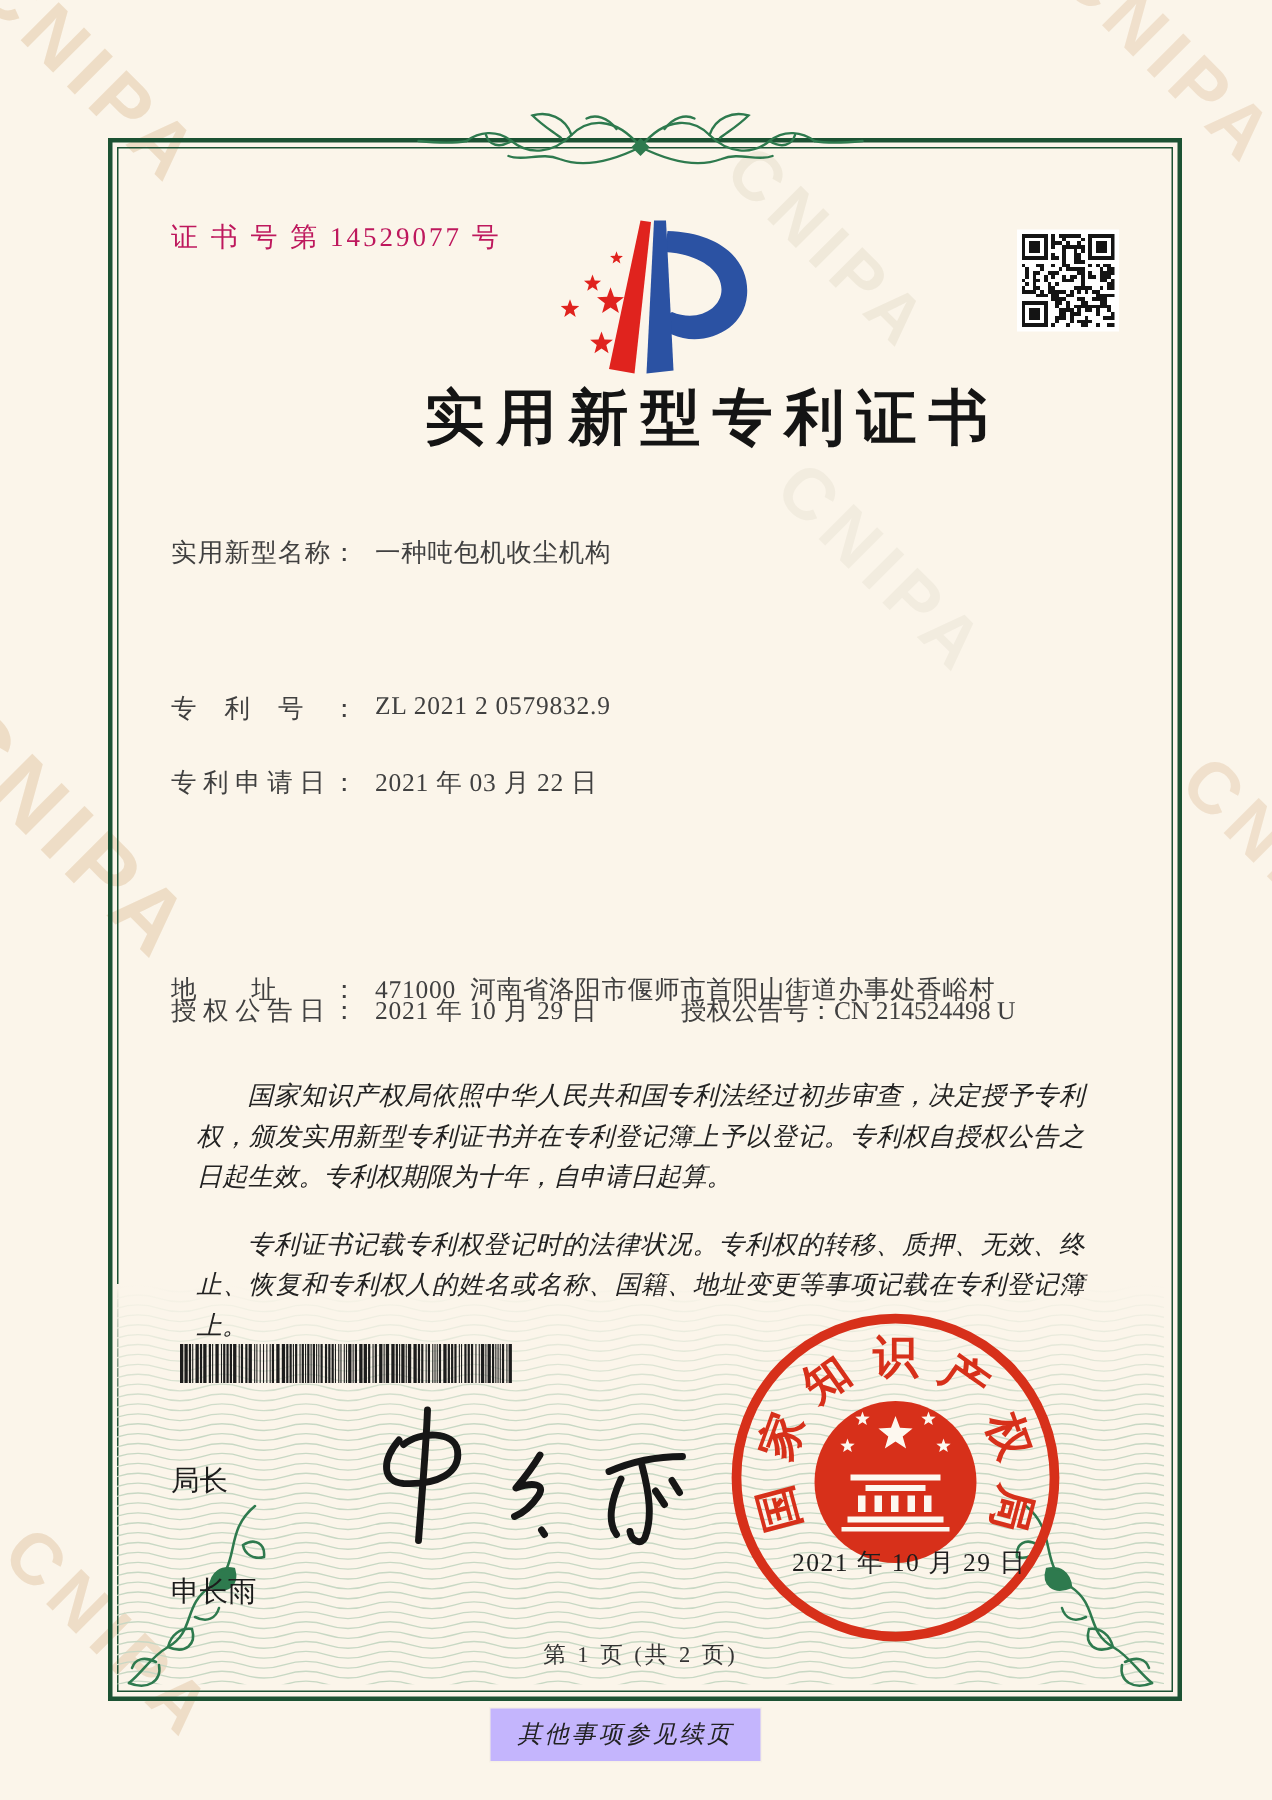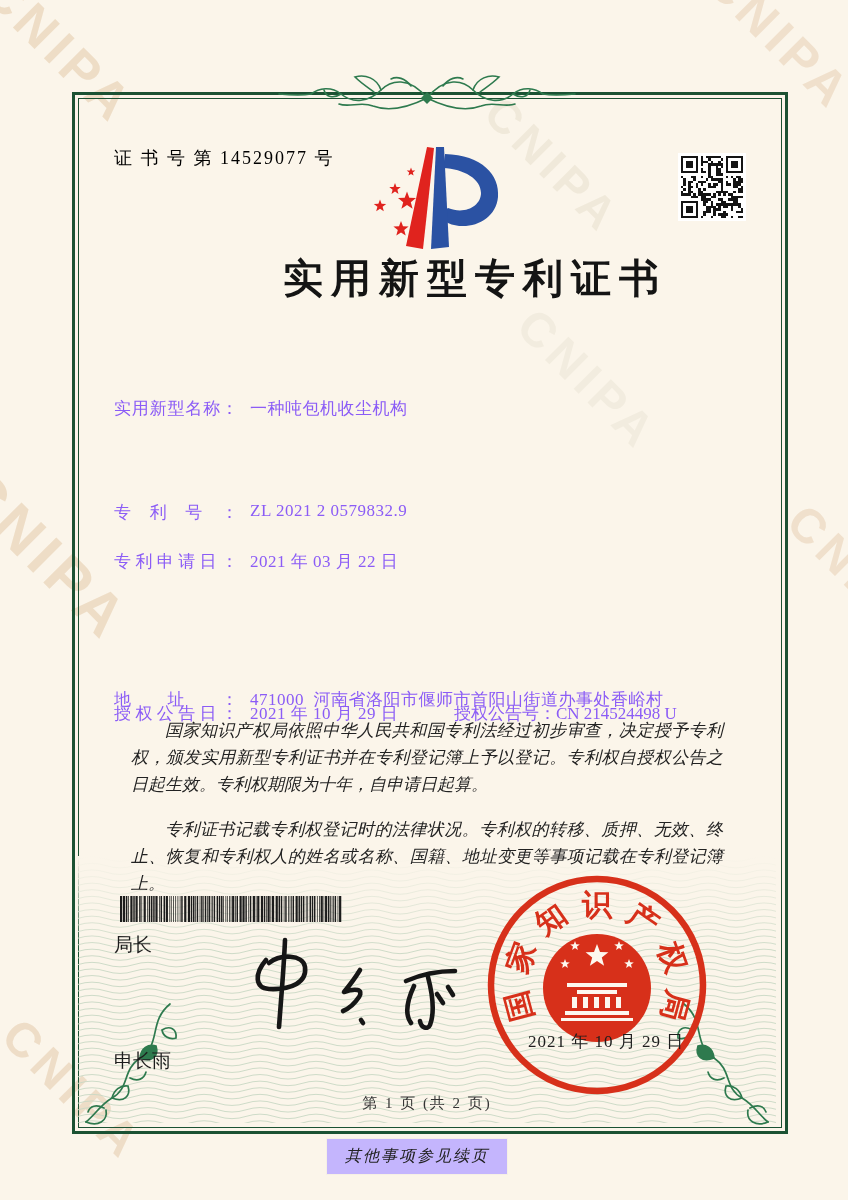--- a/index.html
+++ b/index.html
@@ -17,42 +17,42 @@
   .frame-inner{position:absolute;left:3px;top:3px;right:3px;bottom:3px;
                border:1px solid #1b5233;}
 
   
   .band{position:absolute;left:78px;top:856px;width:698px;height:267px;z-index:1;overflow:hidden;}
   .band-fade{position:absolute;left:0;top:0;width:100%;height:95px;
              background:linear-gradient(#fbf5ea,rgba(251,245,234,0));}
 
   .content{position:absolute;left:0;top:0;width:848px;height:1200px;z-index:2;}
 
-  .cert-no{position:absolute;left:114px;top:146px;font-size:18px;letter-spacing:2px;color:#000000;}
+  .cert-no{position:absolute;left:114px;top:146px;font-size:18px;letter-spacing:2px;color:#be185d;}
   .logo{position:absolute;left:350px;top:142px;}
   .qr{position:absolute;left:678px;top:153px;background:#fff;padding:3px;line-height:0;}
 
   .title{position:absolute;left:72px;top:251px;width:806px;text-align:center;
          font-size:40px;font-weight:bold;letter-spacing:8px;color:#141414;}
 
-  .field-row{position:absolute;left:114px;width:640px;font-size:17px;color:#8b5cf6;height:24px;margin-top:40px;}
+  .field-row{position:absolute;left:114px;width:640px;font-size:17px;color:#404040;height:24px;}
   .flabel{display:inline-block;width:124px;text-align:justify;text-align-last:justify;
           vertical-align:top;}
   .fvalue{margin-left:12px;white-space:pre;letter-spacing:0.5px;}
   .gazette{position:absolute;left:340px;top:0;white-space:nowrap;}
 
   .body-text{position:absolute;left:113px;top:699px;width:628px;font-size:17px;
              line-height:27px;color:#222;font-style:italic;}
   .body-text p{margin:18px;text-indent:2em;text-align:justify;}
 
   .barcode{position:absolute;left:120px;top:896px;background:transparent;line-height:0;}
 
   .director{position:absolute;left:114px;font-size:19px;color:#1c1c1c;
             font-family:"Liberation Sans","DejaVu Sans",sans-serif;}
-  .director.t1{top:932px;}
+  .director.t1{top:974px;}
   .director.t2{top:1048px;}
   .signature{position:absolute;left:222px;top:926px;line-height:0;}
 
   .seal{position:absolute;left:481px;top:869px;width:232px;height:232px;z-index:2;}
   .seal-char{position:absolute;left:50%;top:50%;font-size:30px;font-weight:bold;
              color:#d7301a;font-family:"Liberation Serif","DejaVu Serif",serif;}
   .seal-date{position:absolute;left:528px;top:1030px;font-size:17px;color:#1d1d1d;
              letter-spacing:1px;z-index:3;white-space:pre;}
 
   .page-footer{position:absolute;left:72px;top:1094px;width:710px;text-align:center;

